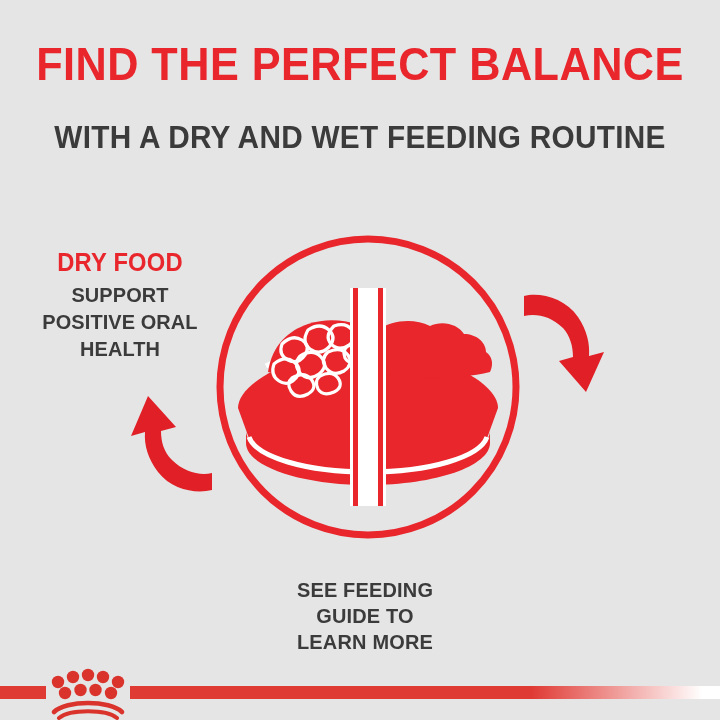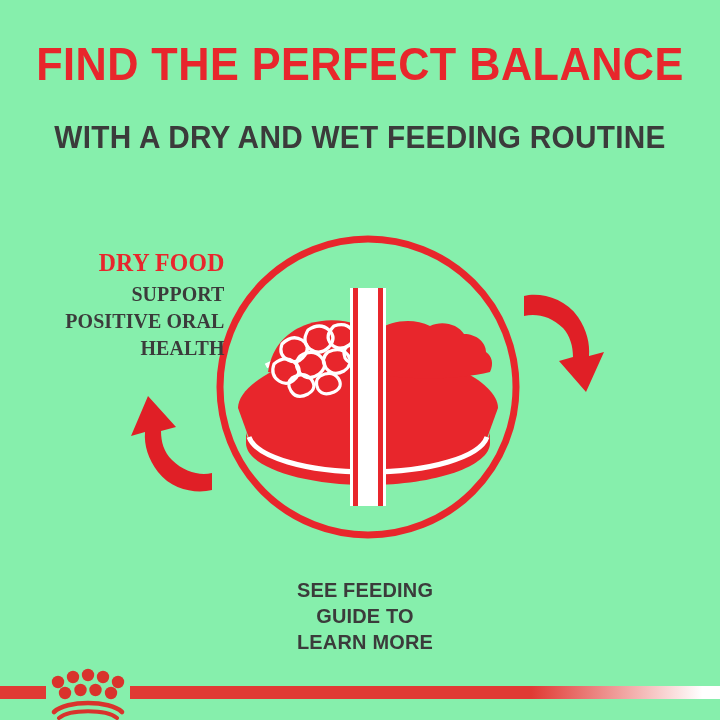--- a/index.html
+++ b/index.html
@@ -7,21 +7,21 @@
     padding: 0;
     background: #ffffff;
   }
   body {
     font-family: "Liberation Sans", sans-serif;
   }
   #page {
     position: relative;
     width: 720px;
     height: 720px;
-    background: #86efac;
+    background: #e5e5e5;
     overflow: hidden;
   }
 
   
   .headline {
     position: absolute;
     left: 0;
     top: 38px;
     width: 720px;
     text-align: center;
@@ -46,22 +46,21 @@
     font-weight: bold;
     letter-spacing: 0.3px;
     transform: scaleX(0.93);
     transform-origin: 50% 50%;
     white-space: nowrap;
   }
 
   
   .callout {
     position: absolute;
-    text-align: right;
-    font-family: Liberation Serif, serif;
+    text-align: center;
   }
   .callout .c-title {
     color: #E8262C;
     font-size: 25px;
     line-height: 29px;
     font-weight: bold;
     letter-spacing: 0.2px;
     transform: scaleX(0.95);
   }
   .callout .c-body {

